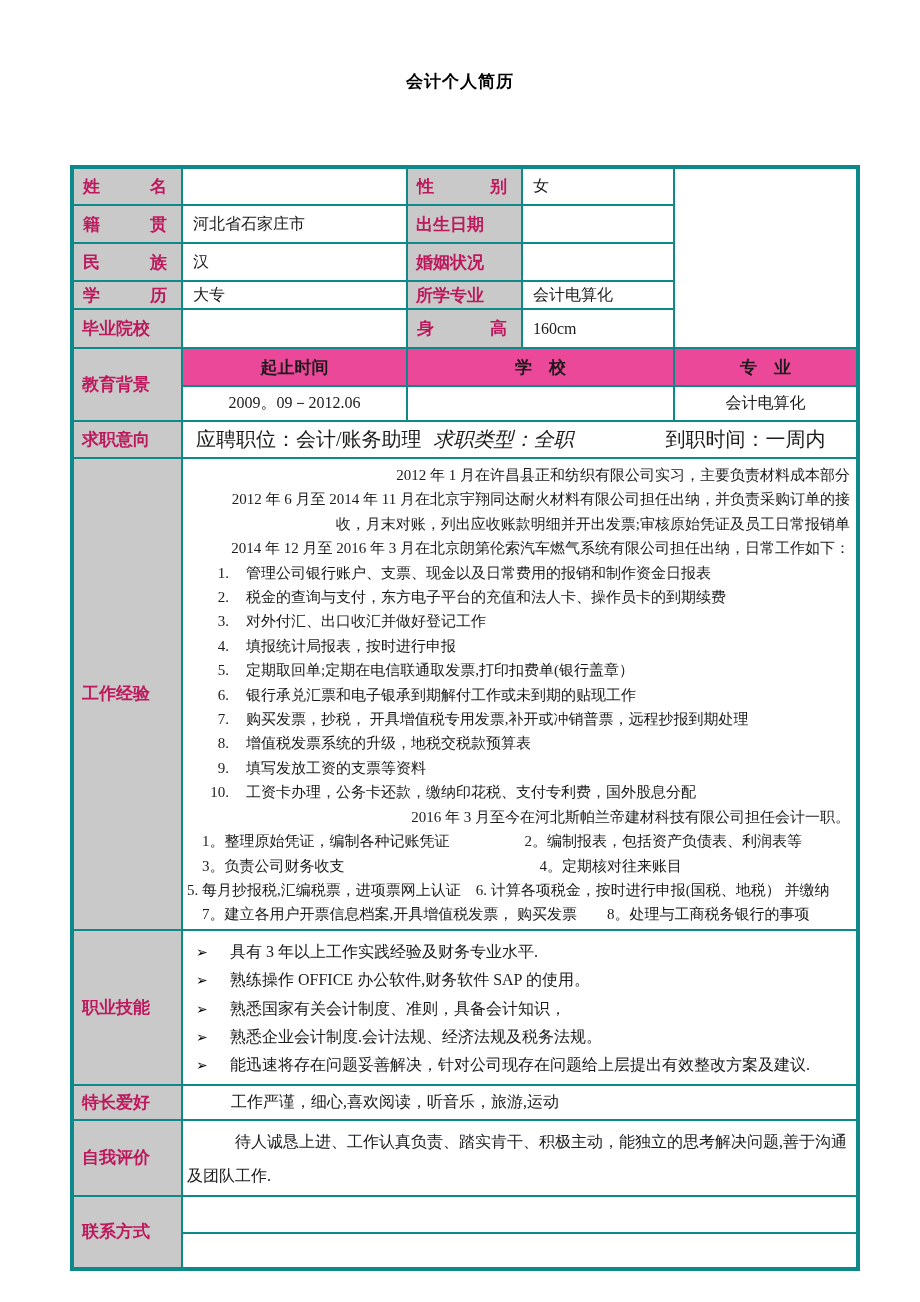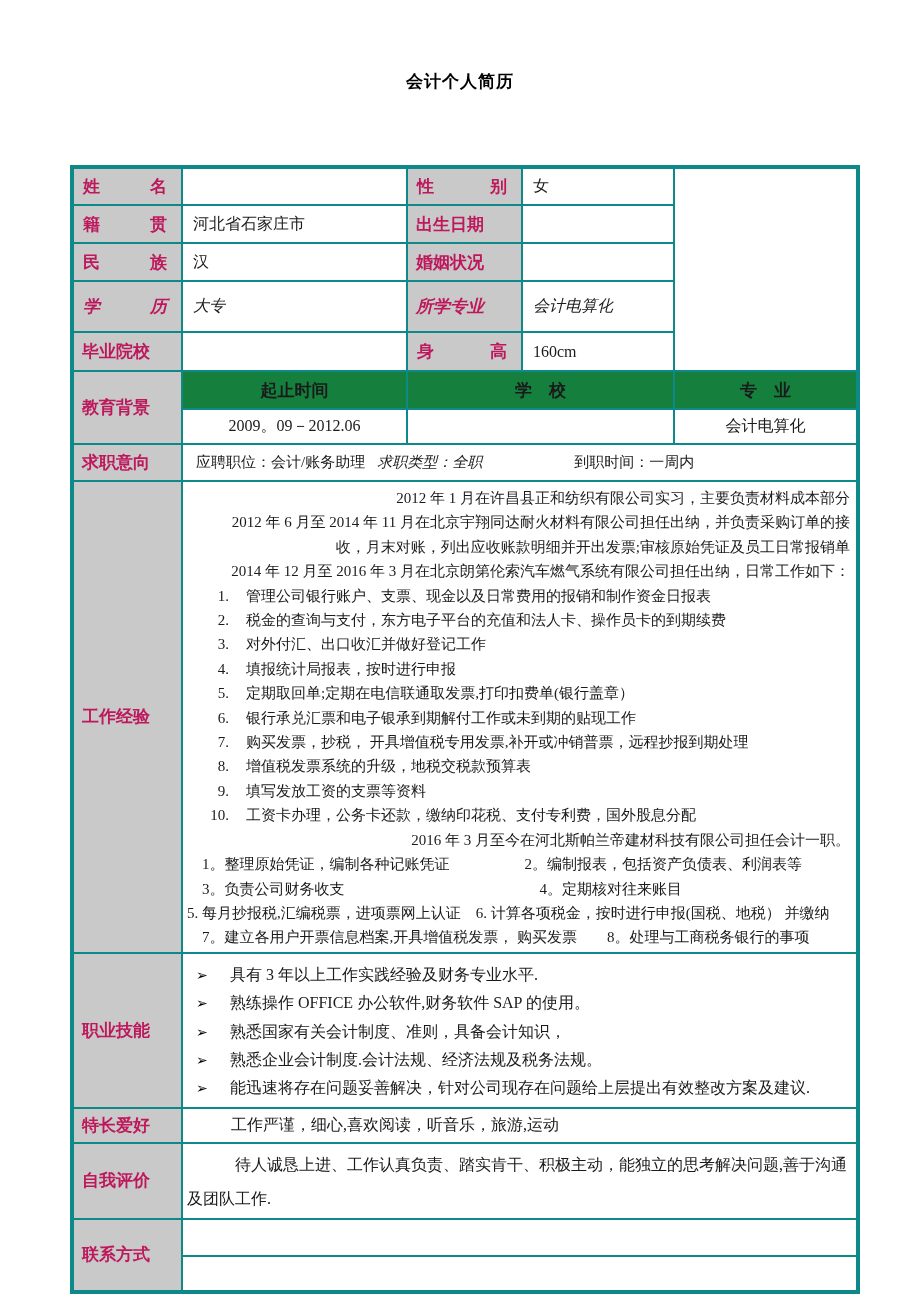--- a/index.html
+++ b/index.html
@@ -36,32 +36,32 @@
   td.lbl.spread{
     text-align:justify;text-align-last:justify;
     padding:0 14px 0 9px;
   }
   td.val{
     font-family:"Liberation Serif",serif;
     font-size:16px;padding-left:10px;background:#fff;
   }
   td.edu-head{
     font-weight:bold;font-size:17px;text-align:center;
-    font-family:"Liberation Sans",sans-serif;background:#15803d;
+    font-family:"Liberation Sans",sans-serif;background:#ec4899;
   }
   td.edu-val{
     font-family:"Liberation Serif",serif;font-size:16px;
     text-align:center;background:#fff;
   }
   td.content{
     font-family:"Liberation Serif",serif;font-size:15px;background:#fff;
   }
   
   .intent{
-    display:flex;align-items:center;padding-left:13px;font-size:15px;
+    display:flex;align-items:center;padding-left:13px;font-size:20px;
   }
   .intent .t2{margin-left:12px;font-style:italic;}
   .intent .t3{margin-left:92px;}
   
   .work-cell{vertical-align:top;}
   .work{
     padding:4px 6px 2px 4px;line-height:24.4px;font-size:15px;
   }
   .work .para{text-indent:15px;text-align:right;}
   .duty{display:flex;}
@@ -75,21 +75,21 @@
     font-family:"DejaVu Sans",sans-serif;color:#000;
   }
   .skill .tx{padding-left:12px;flex:1;}
   
   .hobby-text{padding-left:48px;font-size:16px;}
   .selfeval{
     padding:4px 8px 2px 4px;line-height:34px;font-size:16px;text-indent:48px;
   }
   
   tr.r1 td{height:38px;} tr.r2 td{height:38px;} tr.r3 td{height:38px;}
-  tr.r4 td{height:51px;font-style:italic;} tr.r5 td{height:39px;} tr.r6 td{height:38px;}
+  tr.r4 td{height:28px;} tr.r5 td{height:39px;} tr.r6 td{height:38px;}
   tr.r7 td{height:35px;} tr.r8 td{height:37px;} tr.r9 td{height:464px;}
   tr.r10 td{height:147px;} tr.r11 td{height:35px;} tr.r12 td{height:74px;}
   tr.r13 td{height:37px;} tr.r14 td{height:36px;}
 </style>
 </head>
 <body>
 
 <div class="title">会计个人简历</div>
 
 <table class="resume">

